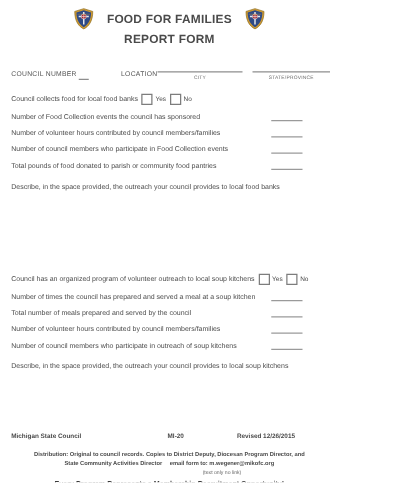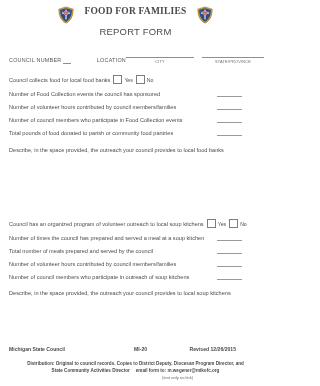--- a/index.html
+++ b/index.html
@@ -22,35 +22,34 @@
 
   
   .header {
     padding-top: 6px;
     display: flex;
     flex-direction: column;
     align-items: center;
   }
   .title-row {
     display: flex;
-    align-items: flex-start;
+    align-items: center;
     justify-content: center;
     gap: 10px;
-    font-family: Liberation Serif, serif;
   }
   .title-text {
     font-size: 9.5px;
     font-weight: bold;
     letter-spacing: 0.2px;
     color: #4a4a4a;
     white-space: nowrap;
   }
   .subtitle {
     font-size: 9.5px;
-    font-weight: normal;
+    font-weight: bold;
     letter-spacing: 0.2px;
     color: #4a4a4a;
     margin-top: 2px;
   }
   .emblem {
     width: 18px;
     height: 18px;
     display: block;
   }
 

